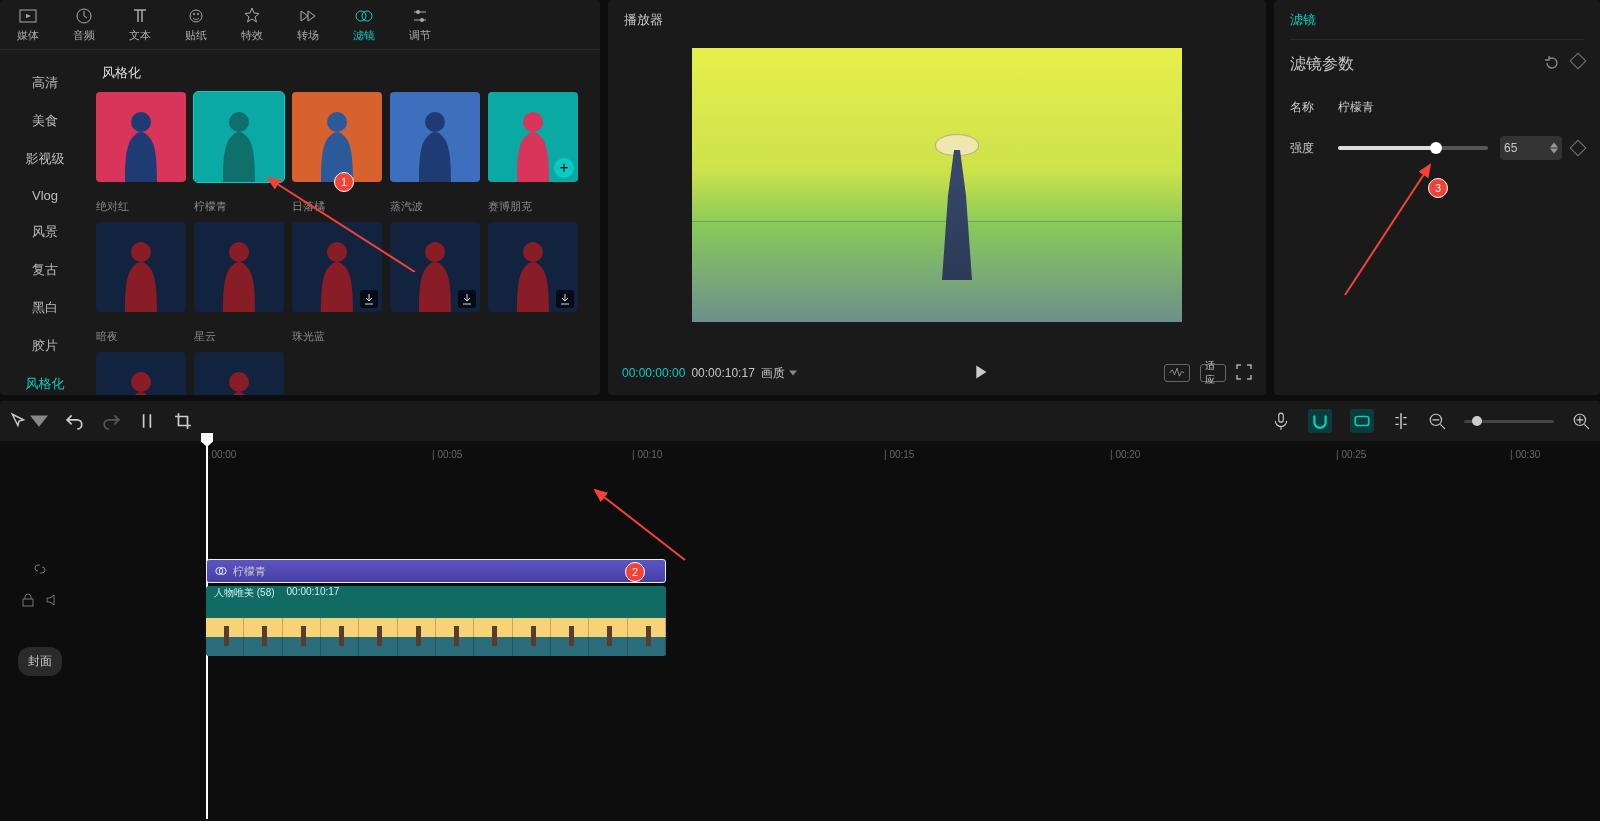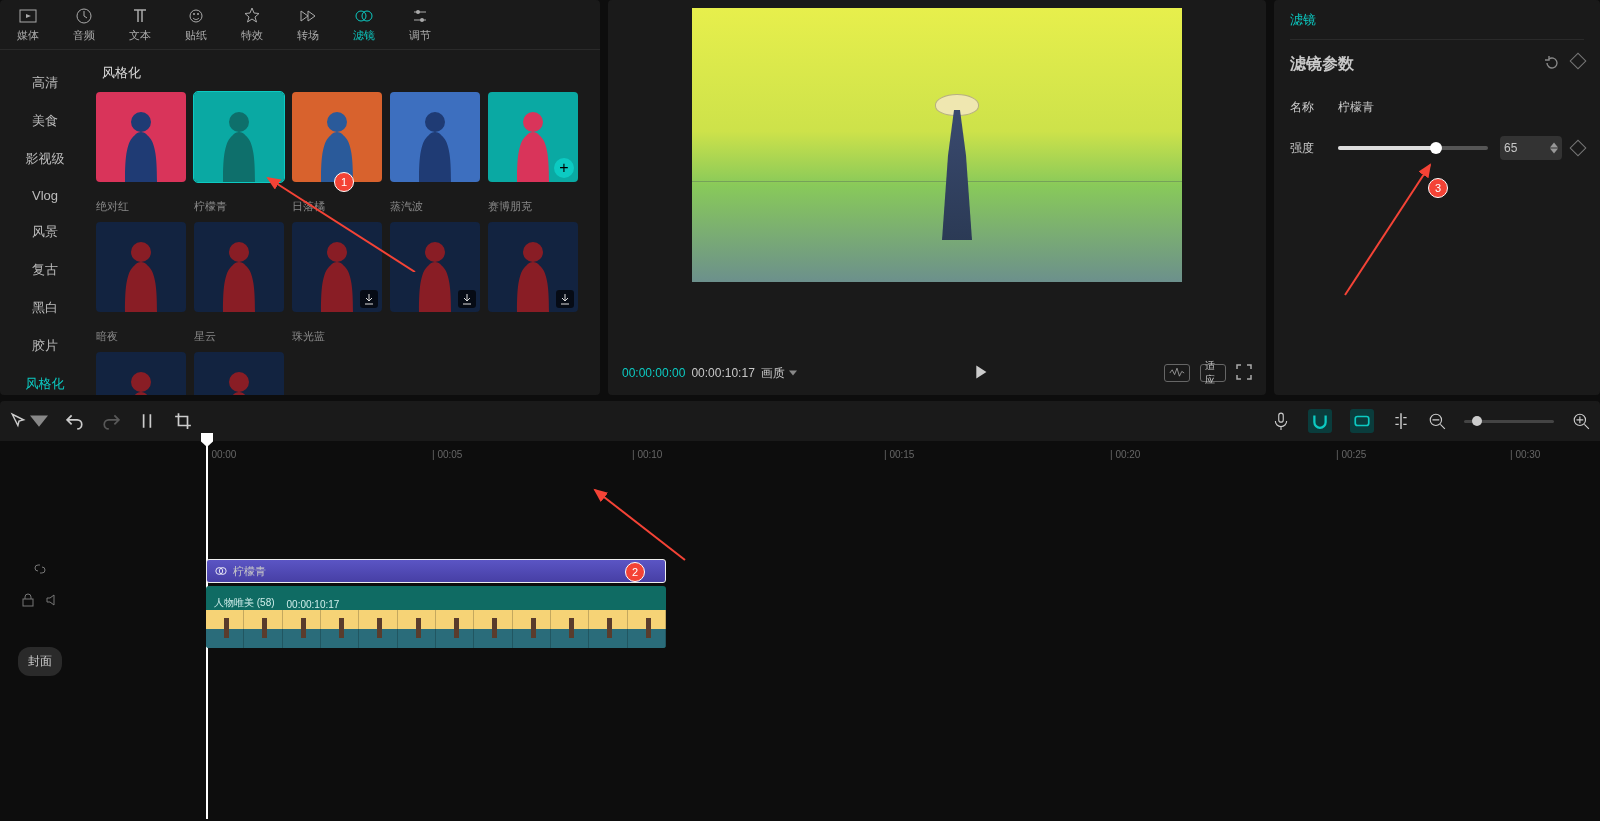--- a/index.html
+++ b/index.html
@@ -39,21 +39,21 @@
     .pb-time1{color:#0ccac2;}
     .pb-spacer{flex:1; display:flex; justify-content:center;}
     .play-btn svg{width:22px;height:22px;}
     .pb-right{display:flex;gap:10px;align-items:center;}
     .pb-right .icn{width:26px;height:18px;display:flex;align-items:center;justify-content:center;border:1px solid #666;border-radius:3px;font-size:10px;padding:0 4px;}
     
     .right-panel { width:326px; background:#1a1a1a; border-radius:4px; padding:0 16px;}
     .right-panel .panel-header{padding:0;color:#0ccac2;border-bottom:1px solid #2a2a2a;}
     .rp-row{display:flex;align-items:center;font-size:12px;padding:10px 0;}
     .rp-row .lbl{width:48px;color:#ccc;}
-    .rp-head{display:flex;justify-content:space-between;align-items:center;padding:14px 0;font-weight:bold;}
+    .rp-head{display:flex;justify-content:space-between;align-items:center;padding:14px 0;}
     .rp-icons{display:flex;gap:12px;color:#888;}
     .slider{flex:1;height:4px;background:#555;border-radius:2px;position:relative;margin-right:12px;}
     .slider-fill{position:absolute;left:0;top:0;height:100%;background:#ddd;border-radius:2px;}
     .slider-thumb{position:absolute;top:-4px;width:12px;height:12px;background:#fff;border-radius:50%;}
     .num-box{width:62px;height:24px;background:#333;border-radius:4px;display:flex;align-items:center;justify-content:space-between;padding:0 4px;font-size:12px;}
     .spin svg{width:8px;height:6px;display:block;}
     .diamond{width:12px;height:12px;border:1px solid #777;transform:rotate(45deg);margin-left:10px;}
     .circle-arrow svg{width:16px;height:16px;}
     
     .tl-toolbar{height:40px;background:#1a1a1a;margin-top:6px;display:flex;align-items:center;padding:0 10px;gap:18px;border-radius:4px 4px 0 0;}
@@ -66,21 +66,21 @@
     .tl-left .cover{background:#2a2a2a;padding:6px 10px;border-radius:12px;font-size:12px;color:#ccc;margin-top:24px;}
     .tl-main{flex:1;position:relative;}
     .ruler{height:30px;position:relative;font-size:10px;color:#666;}
     .ruler .tick{position:absolute;top:8px;}
     .playline{position:absolute;top:0;bottom:0;width:2px;background:#fff;left:126px;}
     .playhead{position:absolute;top:-8px;left:-5px;width:12px;height:14px;background:#fff;clip-path:polygon(0 0,100% 0,100% 60%,50% 100%,0 60%);}
     .track{position:absolute;left:126px;height:24px;}
     .filter-track{top:118px;width:460px;background:linear-gradient(#5b55c4,#473fa5);border:1px solid #eee;border-radius:3px;display:flex;align-items:center;padding:0 8px;font-size:11px;gap:6px;}
     .filter-track svg{width:12px;height:12px;}
     .video-track{top:145px;width:460px;}
-    .vt-head{height:24px;background:#0f6b63;border-radius:3px 3px 0 0;font-size:10px;color:#cfeeea;display:flex;align-items:flex-end;gap:12px;padding:0 8px;}
+    .vt-head{height:32px;background:#0f6b63;border-radius:3px 3px 0 0;font-size:10px;color:#cfeeea;display:flex;align-items:flex-start;gap:12px;padding:0 8px;}
     .vt-body{height:38px;display:flex;background:#0d5b55;border-radius:0 0 3px 3px;overflow:hidden;}
     .frame{flex:1;background:linear-gradient(#f6d376 50%,#2a6c7a 50%);position:relative;border-right:1px solid rgba(0,0,0,.2);}
     .frame::after{content:"";position:absolute;left:48%;top:20%;width:5px;height:55%;background:#5a3c2c;}
 
     
     .ann-badge{position:absolute;width:20px;height:20px;border-radius:50%;background:#f44336;color:#fff;font-size:11px;display:flex;align-items:center;justify-content:center;border:1px solid #fff;z-index:50;}
     .arrow{position:absolute;z-index:49;}
   </style>
 </head>
 <body>
@@ -270,20 +270,21 @@
                   <path d="M30 10a10 10 0 0 1 0 20c-4 0-6 3-6 3-8 6-10 20-10 47h32c0-27-2-41-10-47 0 0-2-3-6-3a10 10 0 0 1 0-20z" fill="#891d25"></path>
                 </svg>
               </div>
             </div>
           </div>
       </div>
     </div>
   </div>
 
   <div class="center-panel">
+    <div class="panel-header">播放器</div>
     <div class="preview">
       <div class="preview-img">
         <div class="horizon"></div>
         <div class="figure">
             <div class="hat"></div>
             <div class="body"></div>
           </div>
       </div>
     </div>
     <div class="player-bar">

